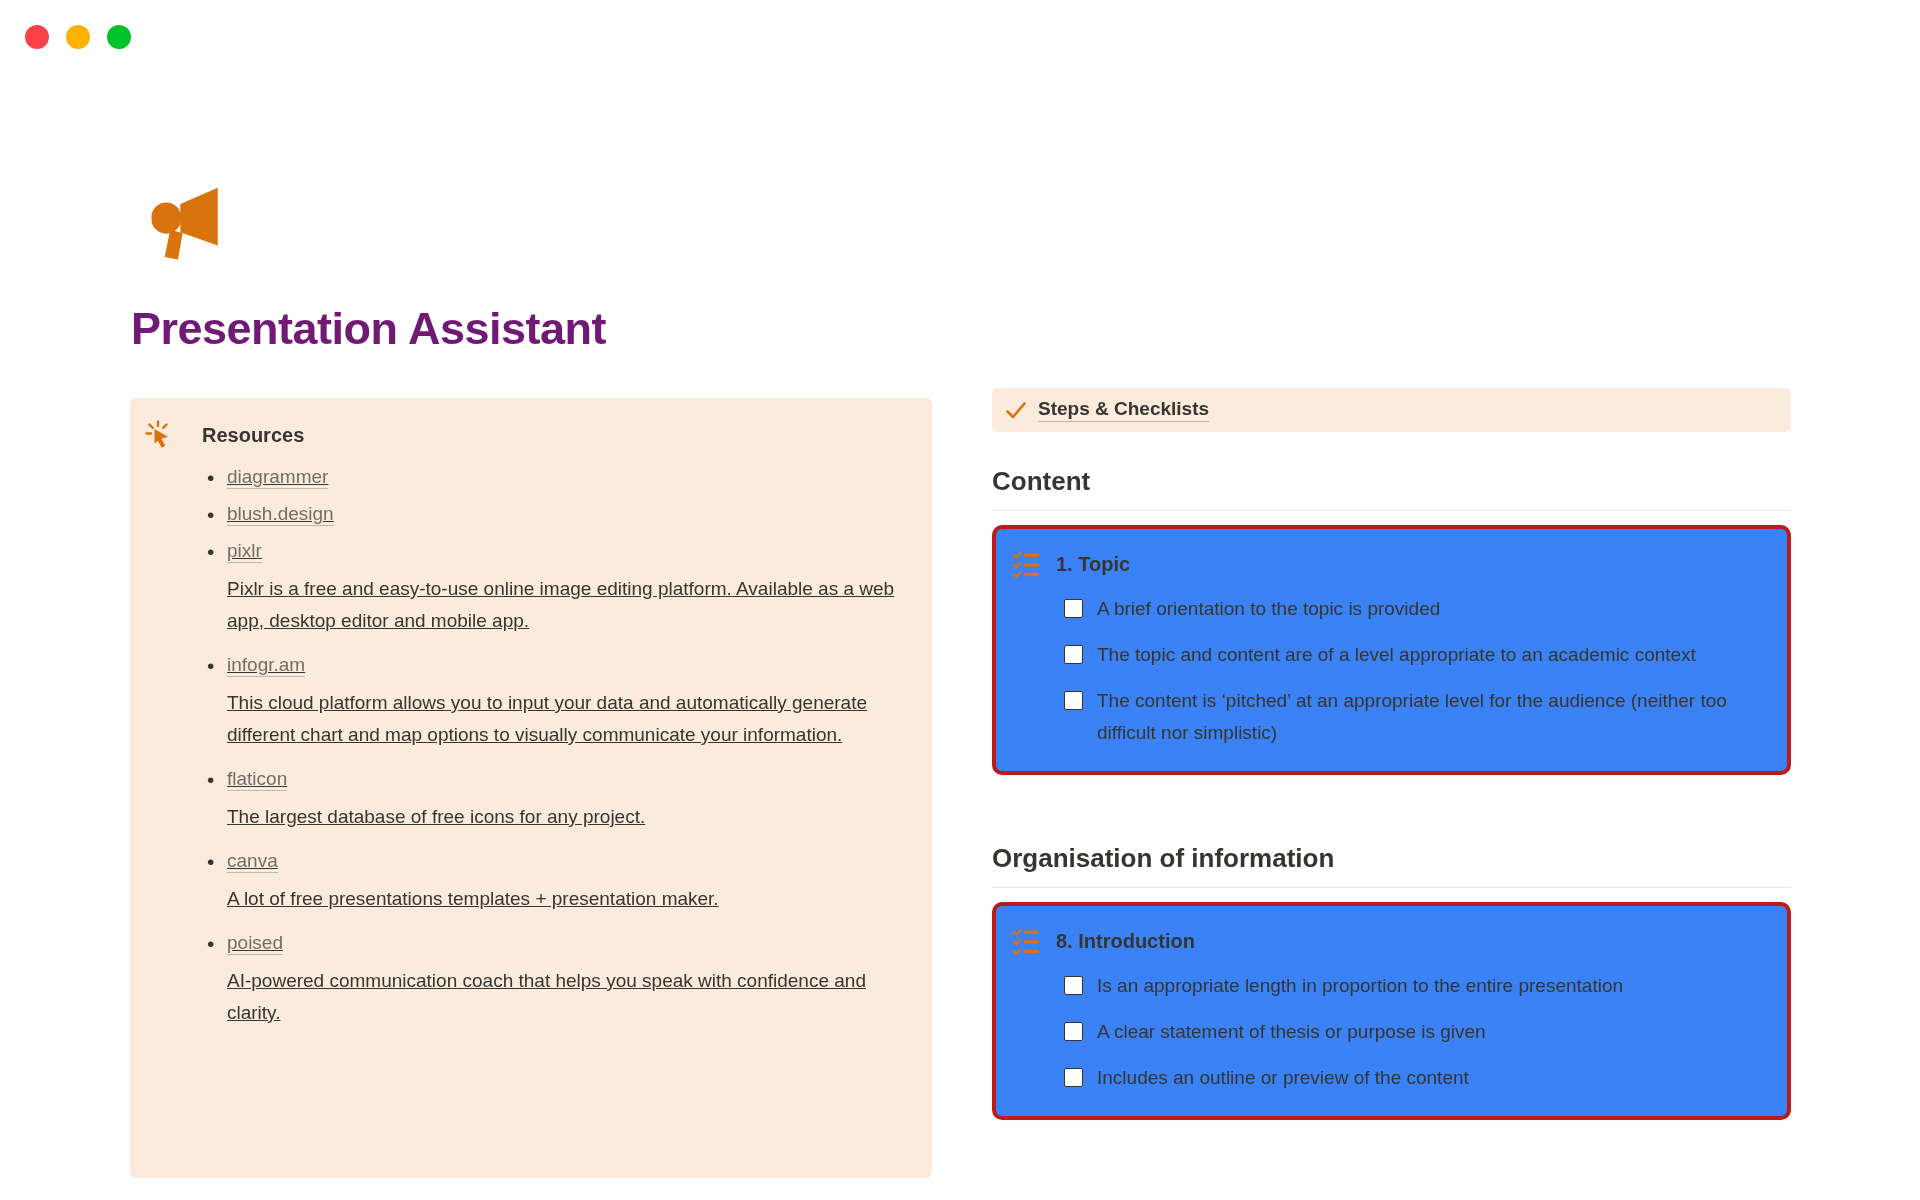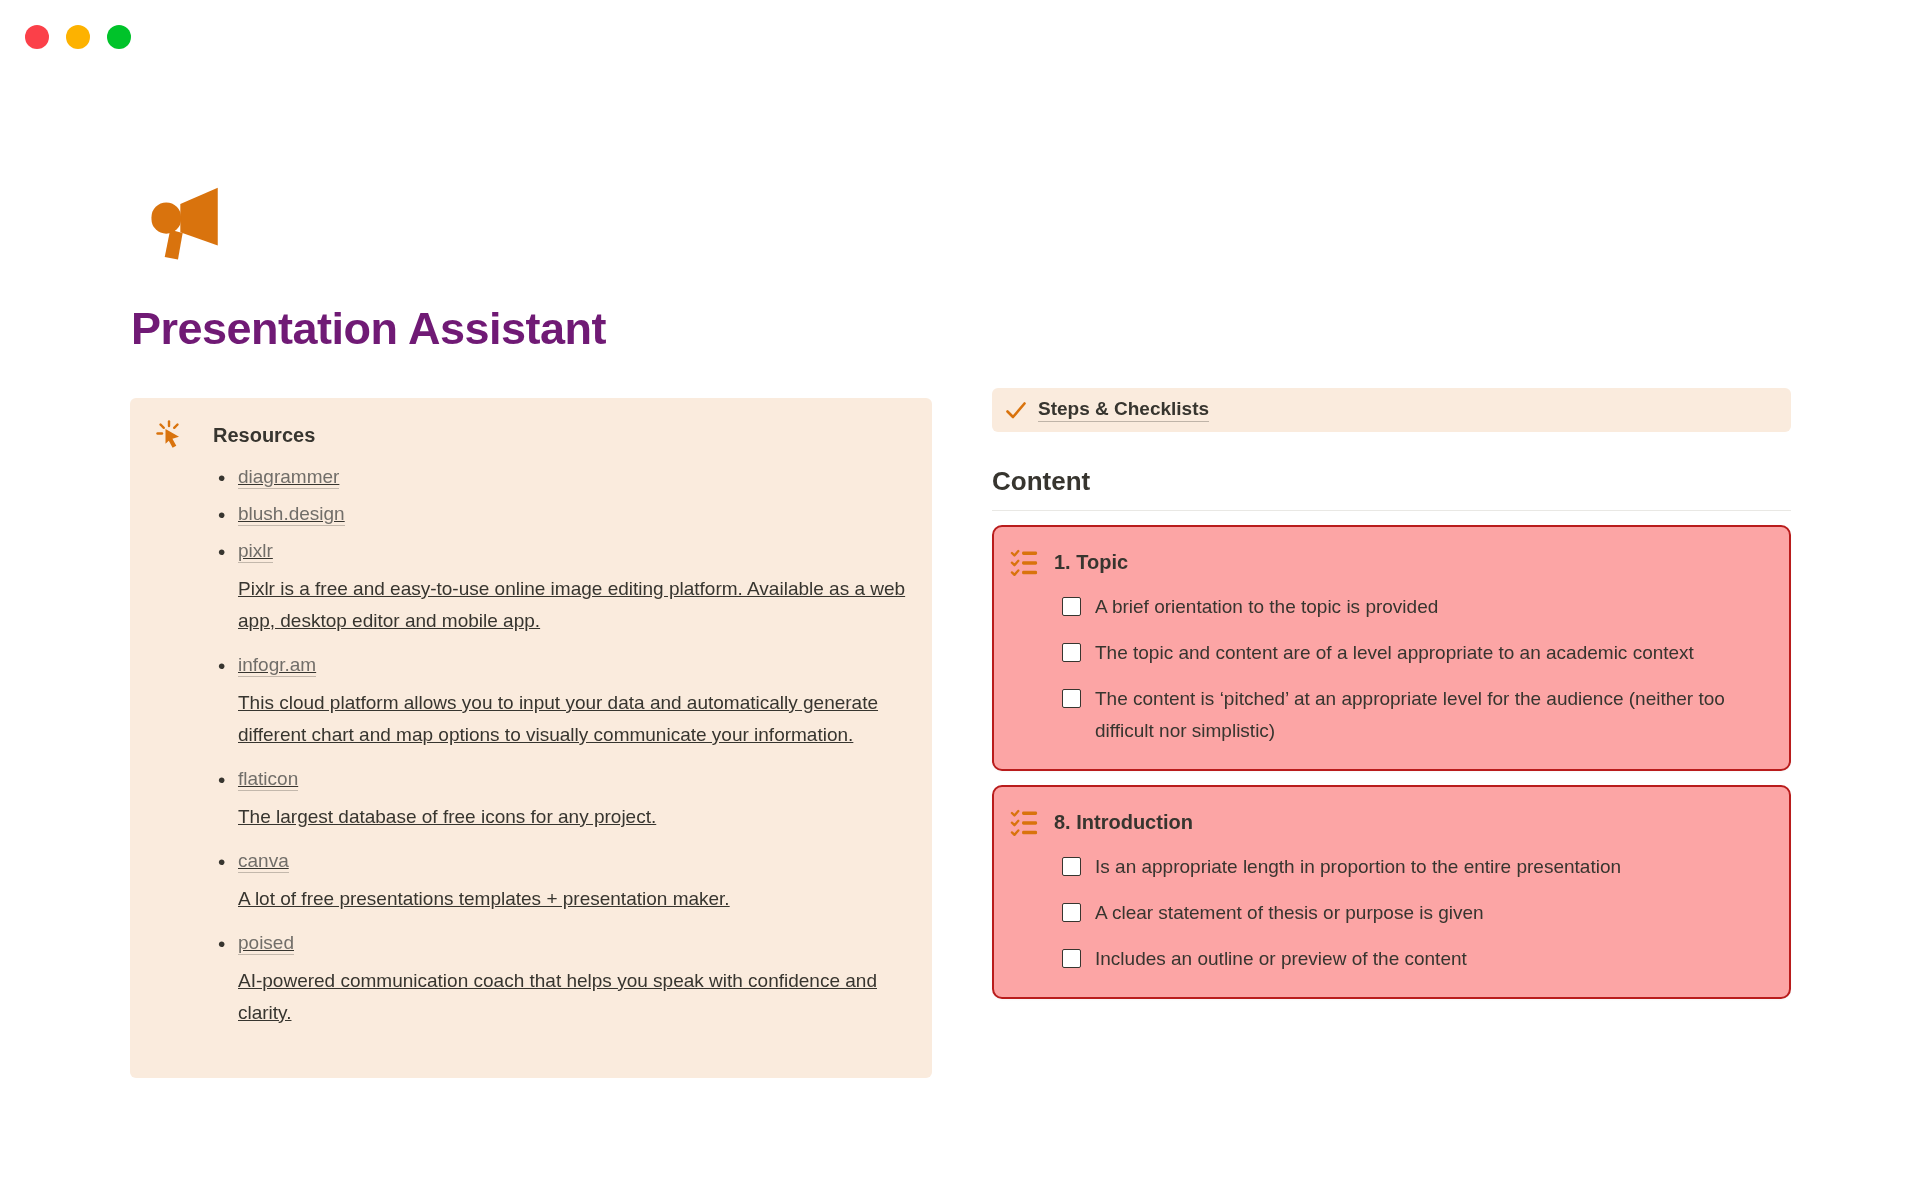--- a/index.html
+++ b/index.html
@@ -19,23 +19,23 @@
   
   .page-icon { position: absolute; left: 146px; top: 182px; width: 78px; height: 80px; }
   .page-title {
     position: absolute; left: 131px; top: 303px;
     font-size: 45px; font-weight: 700; letter-spacing: -0.5px; color: #701a75;
   }
 
   
   .callout {
     position: absolute; left: 130px; top: 398px;
-    width: 802px; height: 680px;
+    width: 802px; height: 780px;
     background: #FAEBDD; border-radius: 6px;
-    padding: 22px 20px 24px 25px;
+    padding: 22px 20px 24px 14px;
   }
   .callout-header { display: flex; align-items: center; }
   .callout-header .icon-wrap { width: 30px; height: 30px; flex: none; }
   .callout-title { margin-left: 28px; font-size: 20px; font-weight: 700; line-height: 30px; }
   ul.res-list { list-style: none; margin: 12px 0 0 62px; }
   ul.res-list li { position: relative; padding-left: 21px; text-decoration: underline; }
   ul.res-list li::before {
     content: "•"; position: absolute; left: 1px; top: 1px;
     font-size: 21px; line-height: 30px; color: #37352F;
   }
@@ -62,22 +62,22 @@
     margin-left: 10px; font-size: 19px; font-weight: 600; color: #37352F;
     border-bottom: 1px solid rgba(55,53,47,0.3); padding-bottom: 1px;
   }
   .section-heading {
     font-size: 26px; font-weight: 700; line-height: 34px; color: #37352F;
     margin-top: 32px; padding-bottom: 12px;
     border-bottom: 1px solid #E9E8E4;
   }
   .section-heading.second { margin-top: 66px; }
   .card {
-    margin-top: 14px; background: #fca5a5;
-    border: 2px solid #b91c1c; border-radius: 10px;
+    margin-top: 14px; background: #3b82f6;
+    border: 4px solid #b91c1c; border-radius: 10px;
     box-shadow: 0 1px 2px rgba(15,15,15,0.03);
     padding: 21px 24px 22px 16px;
   }
   .card-title-row { display: flex; align-items: center; }
   .card-title-row .icon-wrap { width: 29px; height: 29px; flex: none; }
   .card-title { margin-left: 15px; font-size: 20px; font-weight: 700; }
   .todo-row { display: flex; margin-top: 14px; margin-left: 52px; }
   .todo-checkbox {
     width: 19px; height: 19px; flex: none;
     border: 1.7px solid #37352F; border-radius: 2px;
@@ -193,20 +193,21 @@
     <div class="todo-row">
       <div class="todo-checkbox"></div>
       <div class="todo-text"><span>The topic and content are of a level </span><b>appropriate</b><span> to an academic context</span></div>
     </div>
     <div class="todo-row">
       <div class="todo-checkbox"></div>
       <div class="todo-text"><span>The content is </span><b>‘pitched’</b><span> at an appropriate level for the audience (neither too difficult nor simplistic)</span></div>
     </div>
   </div>
 
+  <h2 class="section-heading second">Organisation of information</h2>
 
   <div class="card">
     <div class="card-title-row">
       <div class="icon-wrap">
         <svg viewBox="0 0 30 30">
           <g stroke="#D9730D" stroke-width="2.4" stroke-linecap="round" stroke-linejoin="round" fill="none">
             <path d="M2 5.2 L4.6 7.8 L8.6 3.2"></path>
             <path d="M2 15.2 L4.6 17.8 L8.6 13.2"></path>
             <path d="M2 25.2 L4.6 27.8 L8.6 23.2"></path>
           </g>

